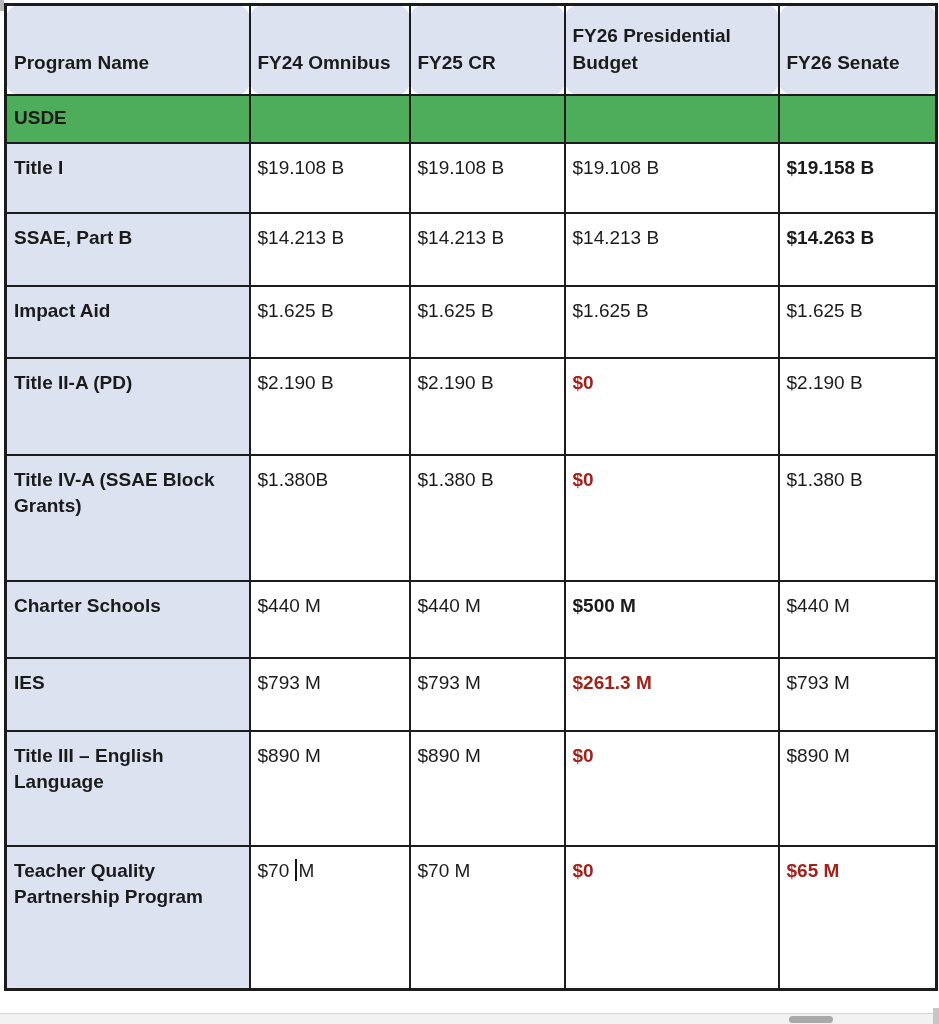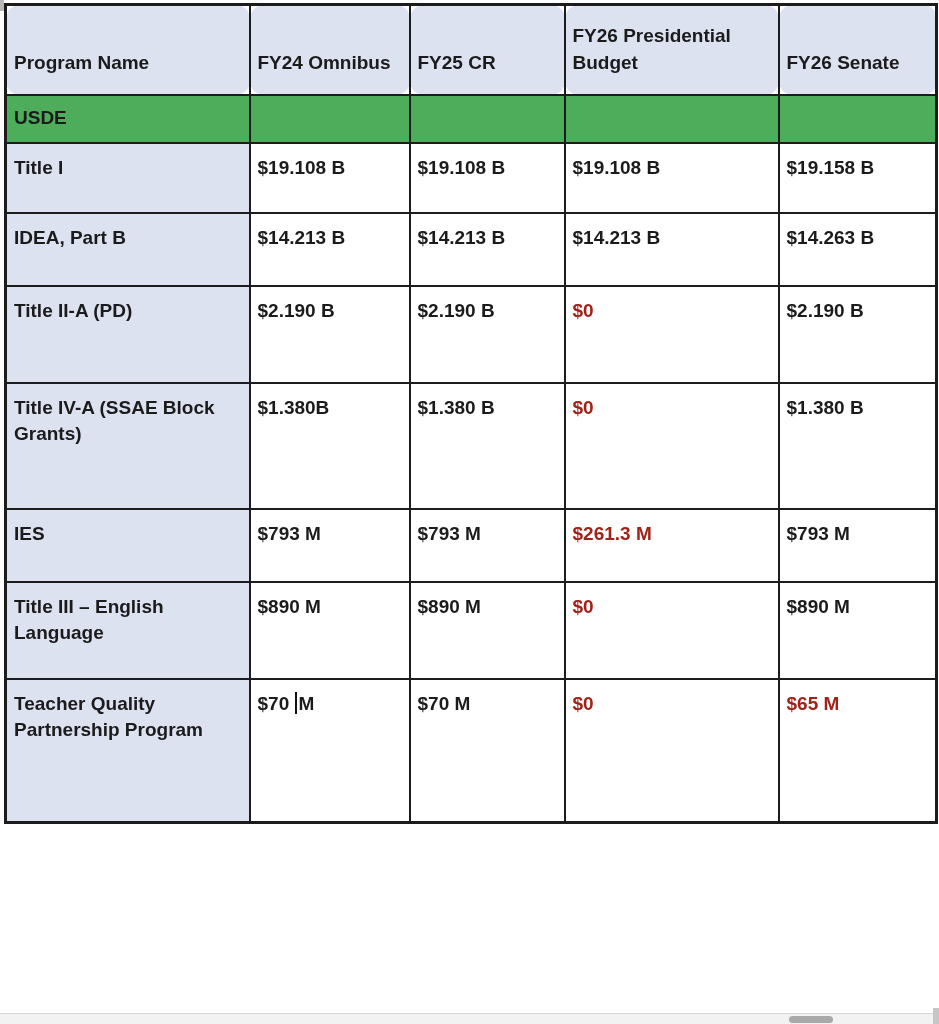--- a/index.html
+++ b/index.html
@@ -50,21 +50,21 @@
     border-radius: 14px;
   }
   td.label-cell {
     background: var(--label-bg, #dde2f1);
     font-weight: 700;
     vertical-align: top;
     padding: 11px 12px 6px 7px;
   }
   td.value-cell {
     background: #ffffff;
-    font-weight: 700;
+    font-weight: 400;
     vertical-align: top;
     padding: 11px 6px 6px 7px;
   }
   tr.section-row td {
     background: var(--section-bg, #4ead5b);
     vertical-align: top;
     padding: 9px 6px 6px 7px;
     font-weight: 700;
   }
   td.v-bold { font-weight: 700; }
@@ -144,48 +144,62 @@
           <td></td>
         </tr>
         <tr style="height: 70px;">
           <td class="label-cell">Title I</td>
           <td class="value-cell v-normal">$19.108 B</td>
           <td class="value-cell v-normal">$19.108 B</td>
           <td class="value-cell v-normal">$19.108 B</td>
           <td class="value-cell v-bold">$19.158 B</td>
         </tr>
         <tr style="height: 73px;">
-          <td class="label-cell">IDEA, Part B</td>
+          <td class="label-cell">SSAE, Part B</td>
           <td class="value-cell v-normal">$14.213 B</td>
           <td class="value-cell v-normal">$14.213 B</td>
           <td class="value-cell v-normal">$14.213 B</td>
           <td class="value-cell v-bold">$14.263 B</td>
         </tr>
+        <tr style="height: 72px;">
+          <td class="label-cell">Impact Aid</td>
+          <td class="value-cell v-normal">$1.625 B</td>
+          <td class="value-cell v-normal">$1.625 B</td>
+          <td class="value-cell v-normal">$1.625 B</td>
+          <td class="value-cell v-normal">$1.625 B</td>
+        </tr>
         <tr style="height: 97px;">
           <td class="label-cell">Title II-A (PD)</td>
           <td class="value-cell v-normal">$2.190 B</td>
           <td class="value-cell v-normal">$2.190 B</td>
           <td class="value-cell v-red-bold">$0</td>
           <td class="value-cell v-normal">$2.190 B</td>
         </tr>
         <tr style="height: 126px;">
           <td class="label-cell">Title IV-A (SSAE Block Grants)</td>
           <td class="value-cell v-normal">$1.380B</td>
           <td class="value-cell v-normal">$1.380 B</td>
           <td class="value-cell v-red-bold">$0</td>
           <td class="value-cell v-normal">$1.380 B</td>
+        </tr>
+        <tr style="height: 77px;">
+          <td class="label-cell">Charter Schools</td>
+          <td class="value-cell v-normal">$440 M</td>
+          <td class="value-cell v-normal">$440 M</td>
+          <td class="value-cell v-bold">$500 M</td>
+          <td class="value-cell v-normal">$440 M</td>
         </tr>
         <tr style="height: 73px;">
           <td class="label-cell">IES</td>
           <td class="value-cell v-normal">$793 M</td>
           <td class="value-cell v-normal">$793 M</td>
           <td class="value-cell v-red-bold">$261.3 M</td>
           <td class="value-cell v-normal">$793 M</td>
         </tr>
-        <tr style="height: 97px;">
+        <tr style="height: 115px;">
           <td class="label-cell">Title III – English Language</td>
           <td class="value-cell v-normal">$890 M</td>
           <td class="value-cell v-normal">$890 M</td>
           <td class="value-cell v-red-bold">$0</td>
           <td class="value-cell v-normal">$890 M</td>
         </tr>
         <tr style="height: 144px;">
           <td class="label-cell">Teacher Quality Partnership Program</td>
           <td class="value-cell v-normal"><span>$70 </span><span class="caret"></span><span>M</span></td>
           <td class="value-cell v-normal">$70 M</td>

